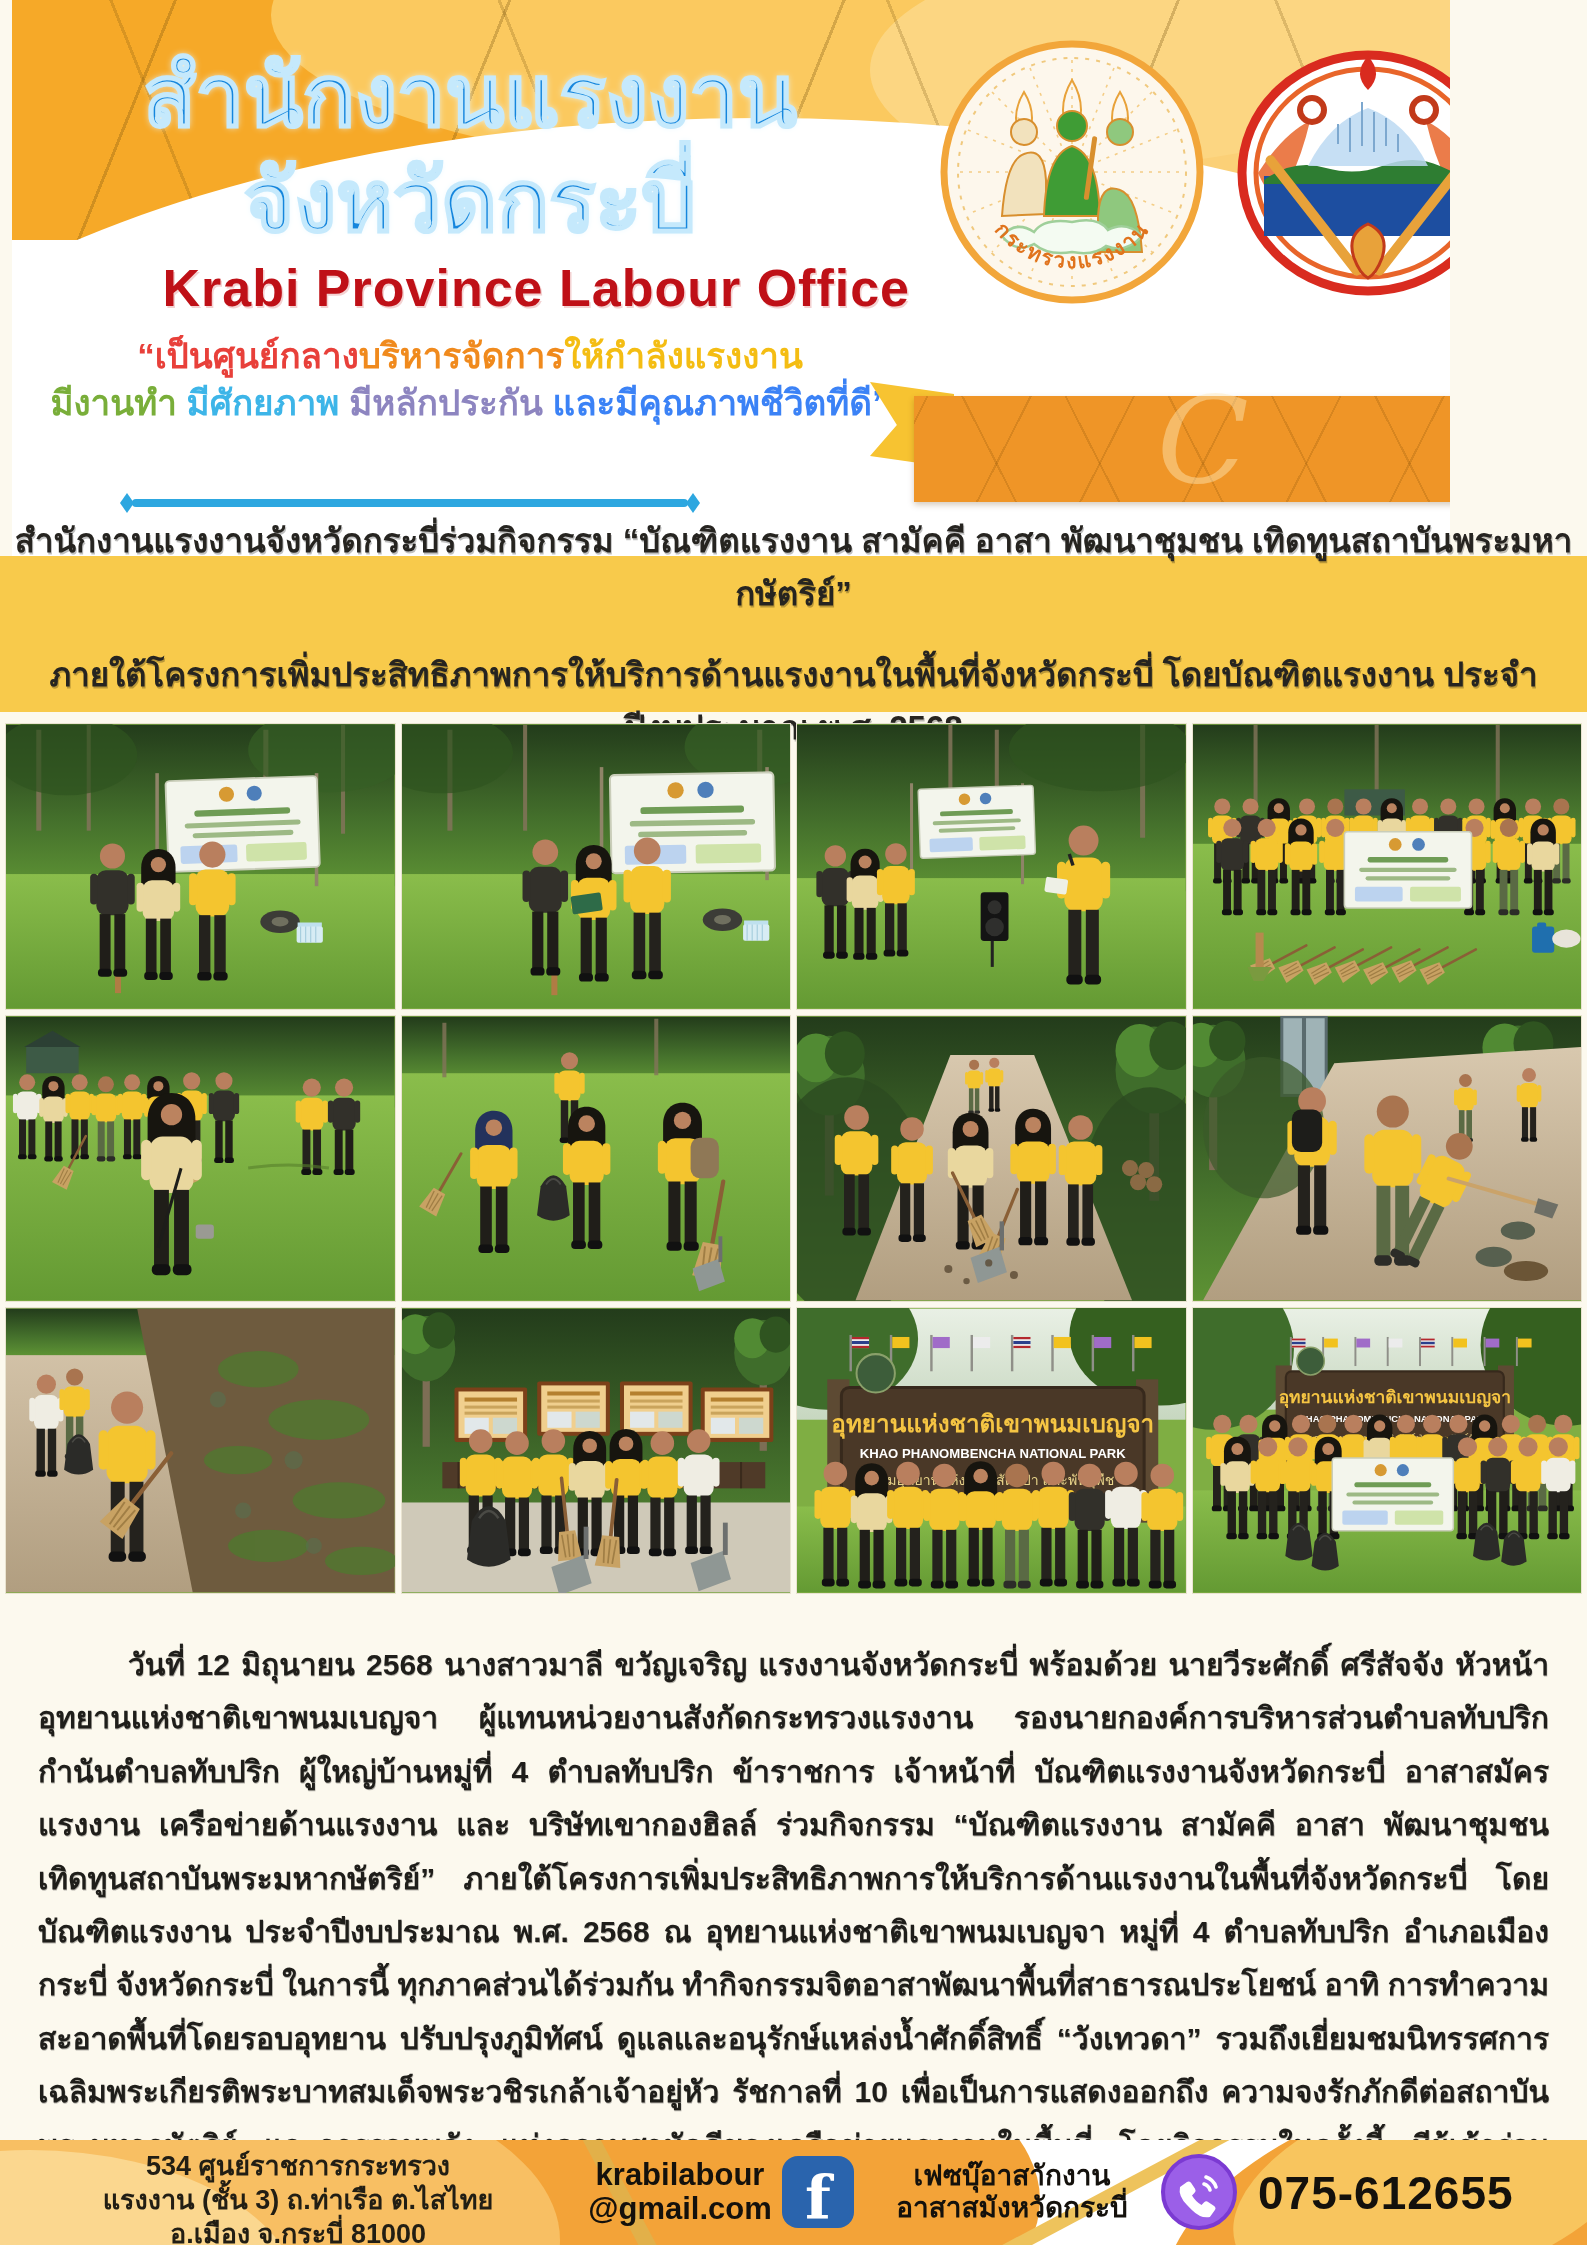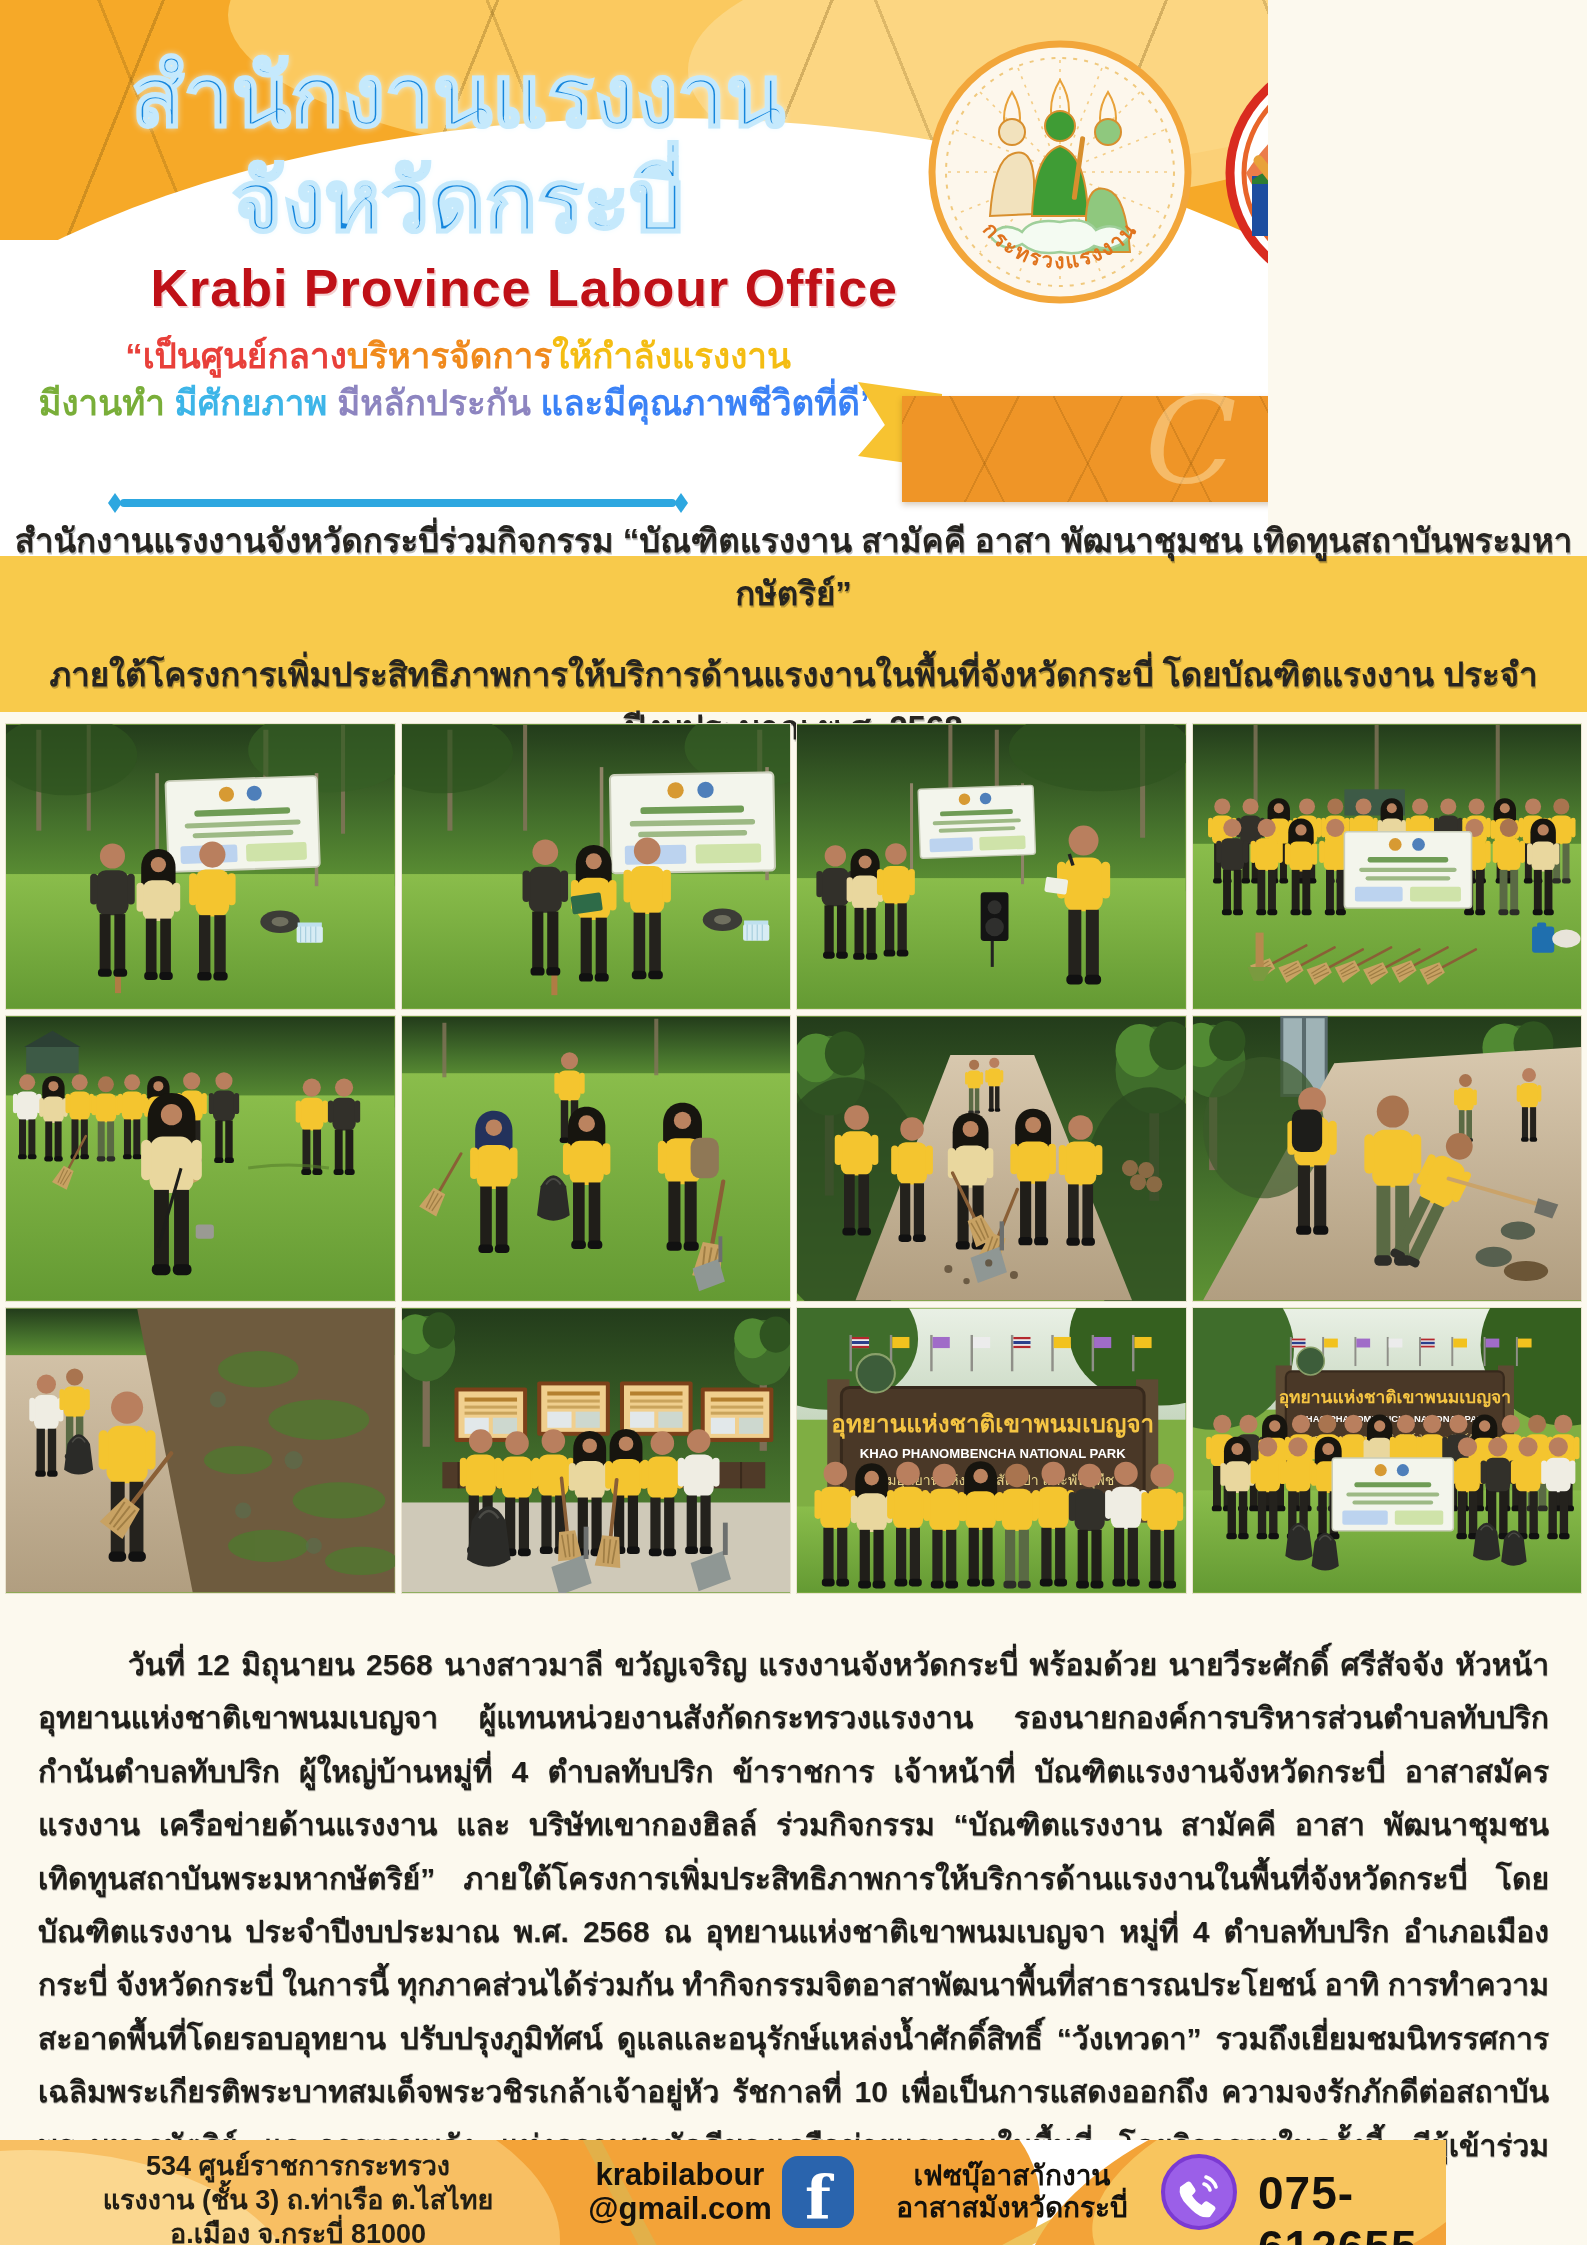--- a/index.html
+++ b/index.html
@@ -1,20 +1,20 @@
 <!DOCTYPE html>
 <html><head>
 <meta charset="utf-8">
 <style>
   html,body{margin:0;padding:0;}
   body{width:1587px;height:2245px;position:relative;background:#fcf9ee;
        font-family:"Liberation Sans","DejaVu Sans",sans-serif;overflow:hidden;}
 
   
-  .header{position:absolute;top:0;left:0;width:1268px;height:556px;background:#ffffff;overflow:hidden;}
+  .header{position:absolute;top:0;left:12px;width:1438px;height:556px;background:#ffffff;overflow:hidden;}
   .top-band{position:absolute;top:0;left:0;width:100%;height:240px;background:#f6a928;}
   .top-band .shade1{position:absolute;top:-150px;left:18%;width:1250px;height:330px;background:#fbc95f;border-radius:50%;}
   .top-band .shade2{position:absolute;top:-60px;right:-120px;width:700px;height:260px;background:#fcd98b;border-radius:50%;opacity:.8;}
   .top-lines{position:absolute;top:0;left:0;width:100%;height:240px;
      background:
        repeating-linear-gradient(112deg,transparent 0 150px,rgba(110,75,10,.28) 150px 153px,transparent 153px 310px),
        repeating-linear-gradient(68deg,transparent 0 180px,rgba(110,75,10,.22) 180px 183px,transparent 183px 360px);}
   .white-swoosh{position:absolute;top:118px;left:-18%;width:140%;height:460px;background:#ffffff;border-radius:50% 50% 0 0/100% 100% 0 0;}
 
   .head-left{position:absolute;left:18px;top:44px;width:880px;text-align:center;}
@@ -57,21 +57,21 @@
         display:grid;grid-template-columns:repeat(4,1fr);grid-auto-rows:285px;gap:7px;}
   .phc{position:relative;overflow:hidden;background:#7fae43;outline:1px solid #e9e3d0;}
   .phc svg{display:block;width:100%;height:100%;}
 
   
   .article{position:absolute;top:1604px;left:38px;width:1511px;}
   .article p{margin:34px 0 0 0;font-size:30px;font-weight:700;line-height:1.78;color:#1f1e1a;
              text-align:justify;text-indent:90px;text-shadow:.6px .8px 0 rgba(0,0,0,.28);}
 
   
-  .footer{position:absolute;top:2140px;left:0;width:1446px;height:105px;background:#ffffff;overflow:hidden;}
+  .footer{position:absolute;top:2140px;left:0;width:1587px;height:105px;background:#ffffff;overflow:hidden;}
   .b1{position:absolute;left:-140px;top:-170px;width:1180px;height:460px;background:#f3a338;border-radius:50%;}
   .b2{position:absolute;left:-200px;top:-80px;width:760px;height:360px;background:#f8bf63;border-radius:50%;}
   .b3{position:absolute;left:-240px;top:10px;width:540px;height:300px;background:#fbd78f;border-radius:50%;}
   .b4{position:absolute;right:-170px;bottom:-150px;width:600px;height:310px;background:#f3a338;border-radius:50%;transform:rotate(-14deg);}
   .b5{position:absolute;right:-60px;bottom:-40px;width:420px;height:200px;background:#f8c55e;border-radius:50%;transform:rotate(-16deg);}
   .gold1{position:absolute;left:430px;top:-30px;width:300px;height:16px;background:#e2b049;transform:rotate(62deg);}
   .gold2{position:absolute;left:980px;top:30px;width:330px;height:14px;background:#eec35c;transform:rotate(-28deg);}
   .f-addr{position:absolute;left:58px;top:10px;width:480px;text-align:center;font-size:27px;font-weight:800;color:#221e14;line-height:1.25;}
   .f-email{position:absolute;left:555px;top:18px;width:250px;text-align:center;font-size:31px;font-weight:800;color:#14110c;line-height:1.1;}
   .fb-icon{position:absolute;left:782px;top:16px;width:72px;height:72px;border-radius:16px;background:#2a64ad;}

